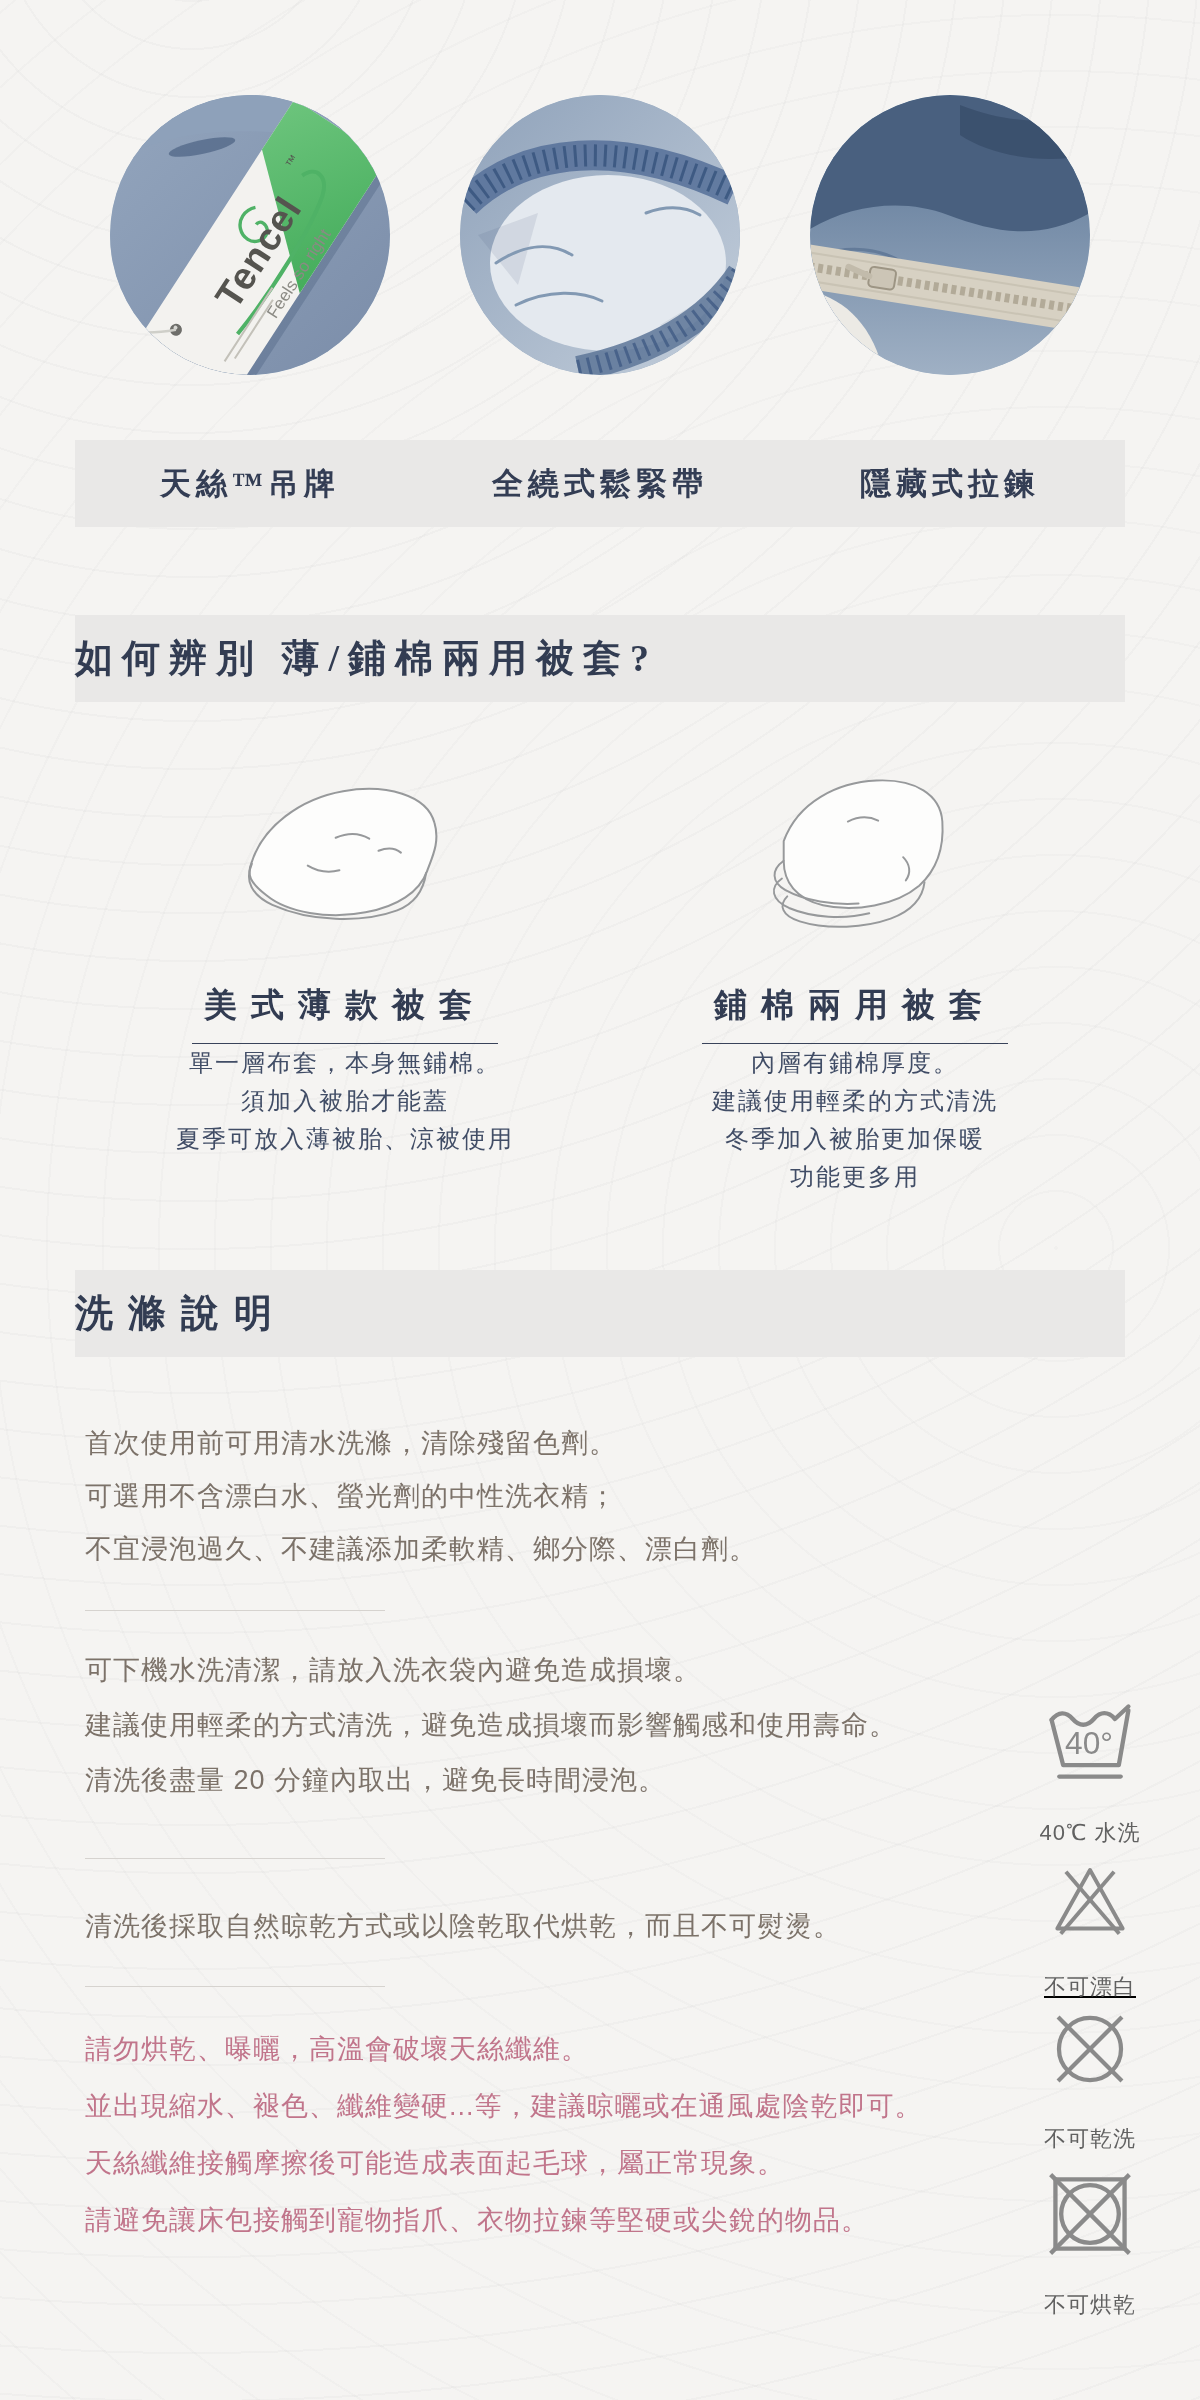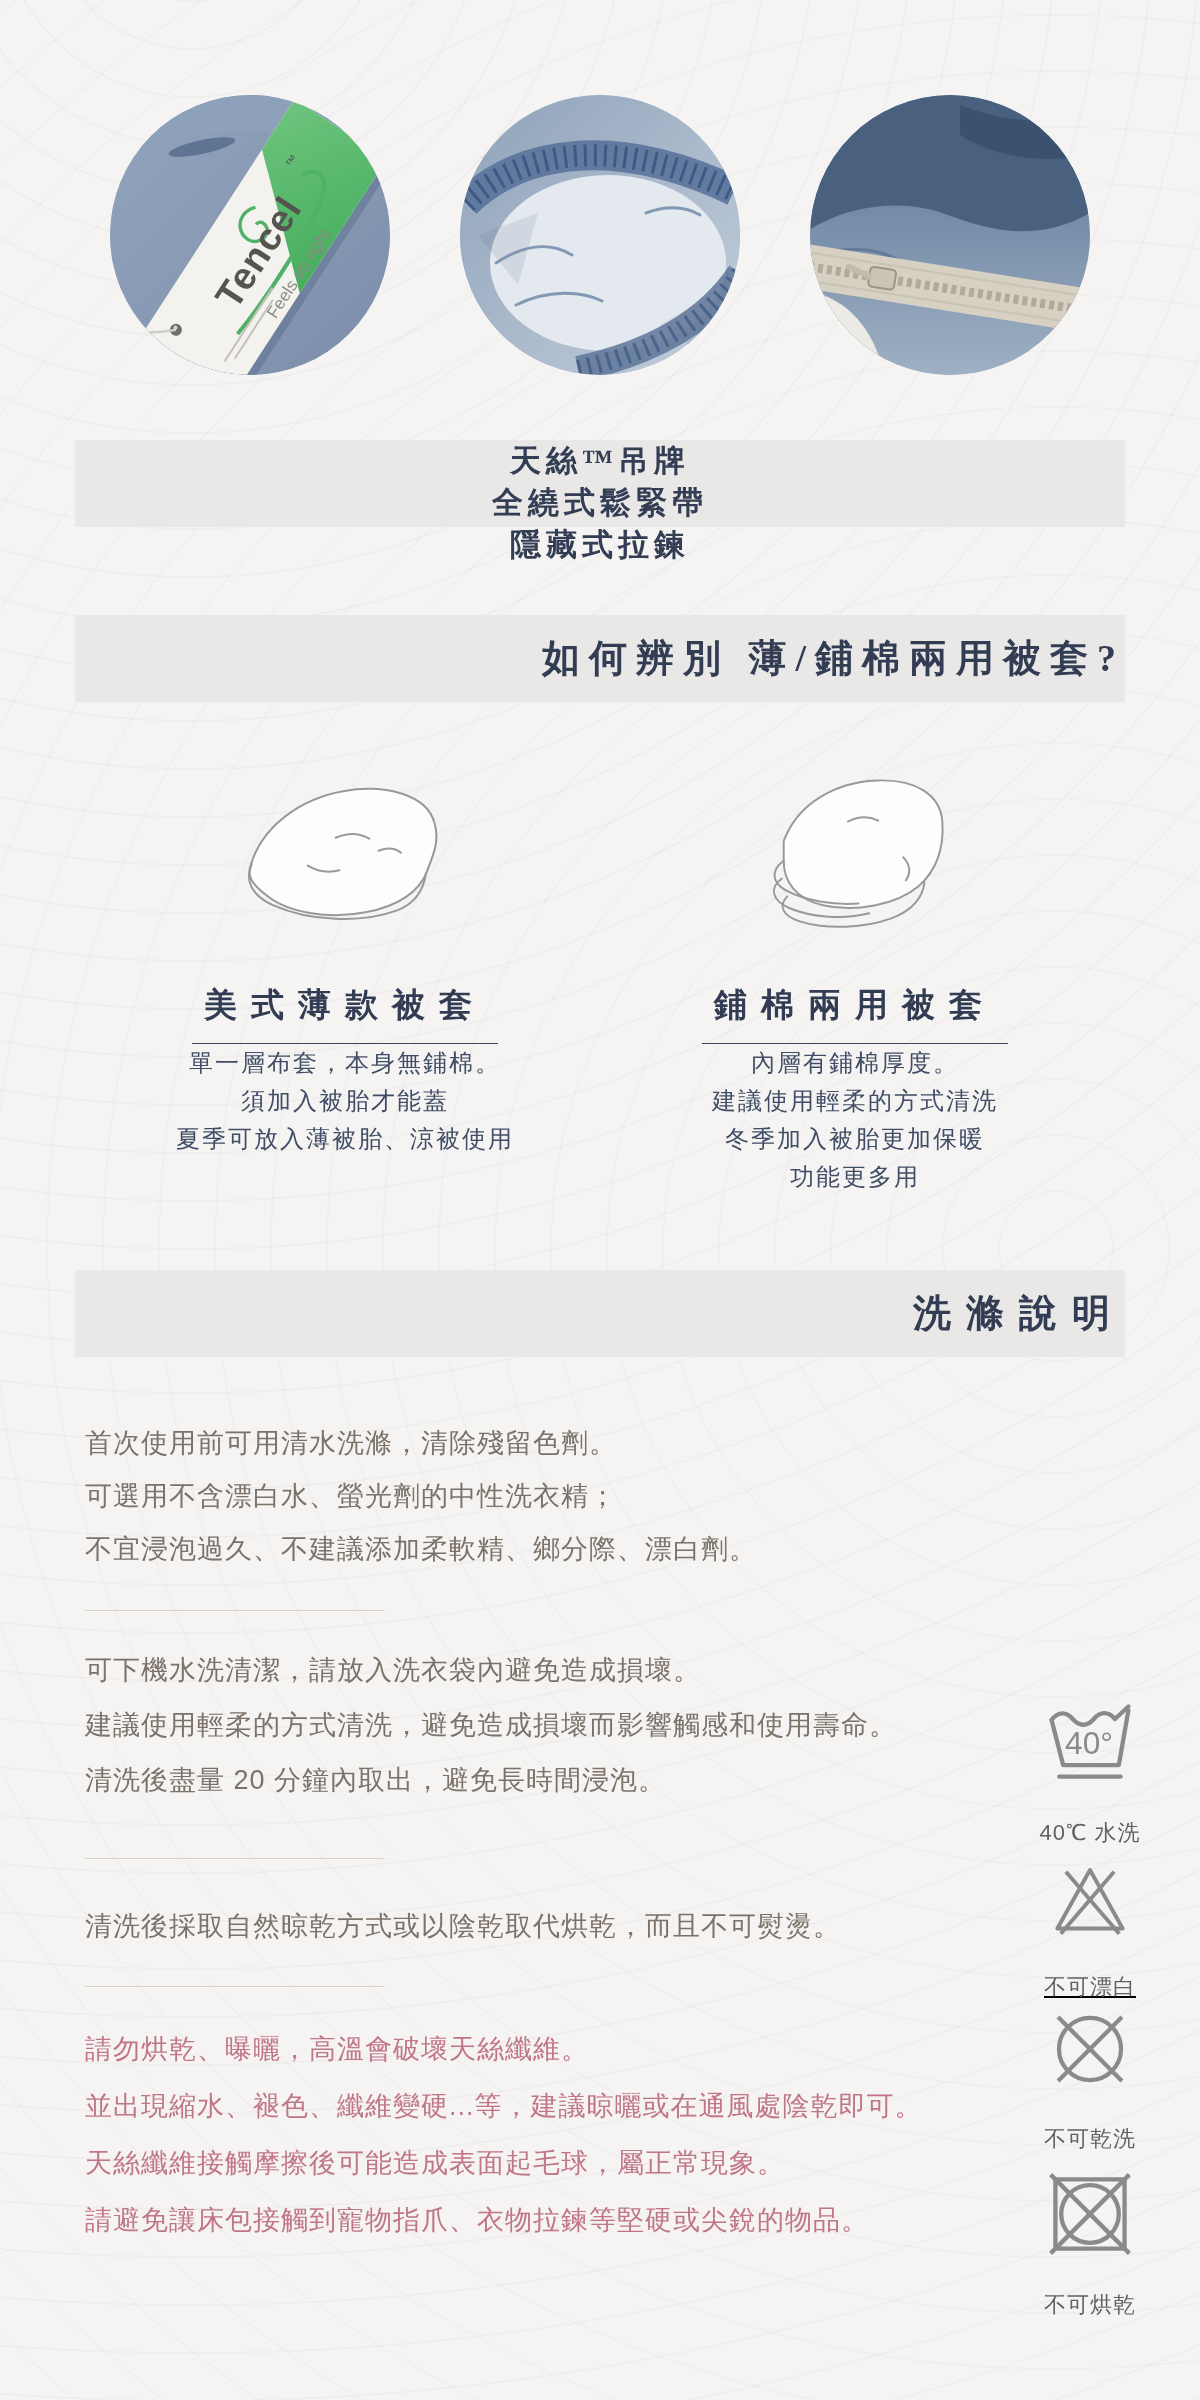--- a/index.html
+++ b/index.html
@@ -16,23 +16,23 @@
     padding-top:95px;display:flex;justify-content:center;gap:70px;
   }
   .feature-circle{
     width:280px;height:280px;border-radius:50%;overflow:hidden;flex:0 0 auto;
     background:#9db0c5;
   }
   .feature-circle svg{display:block;width:280px;height:280px;}
   
   .bar{
     margin:0 75px;height:87px;background:#e9e8e7;
-    display:flex;align-items:center;justify-content:flex-end;
-  }
-  .feature-bar{margin-top:65px;justify-content:space-around;flex-direction:column;}
+    display:flex;align-items:center;justify-content:flex-start;
+  }
+  .feature-bar{margin-top:65px;justify-content:space-around;}
   .feature-bar .feature-label{
     flex:1;text-align:center;
     font-family:"Liberation Serif",serif;font-weight:bold;
     font-size:31px;letter-spacing:5px;color:#333d54;
   }
   .section-title-bar{margin-top:88px;}
   .wash-title-bar{margin-top:74px;}
   .section-title{
     font-family:"Liberation Serif",serif;font-weight:bold;
     font-size:38px;letter-spacing:9px;color:#323c52;

